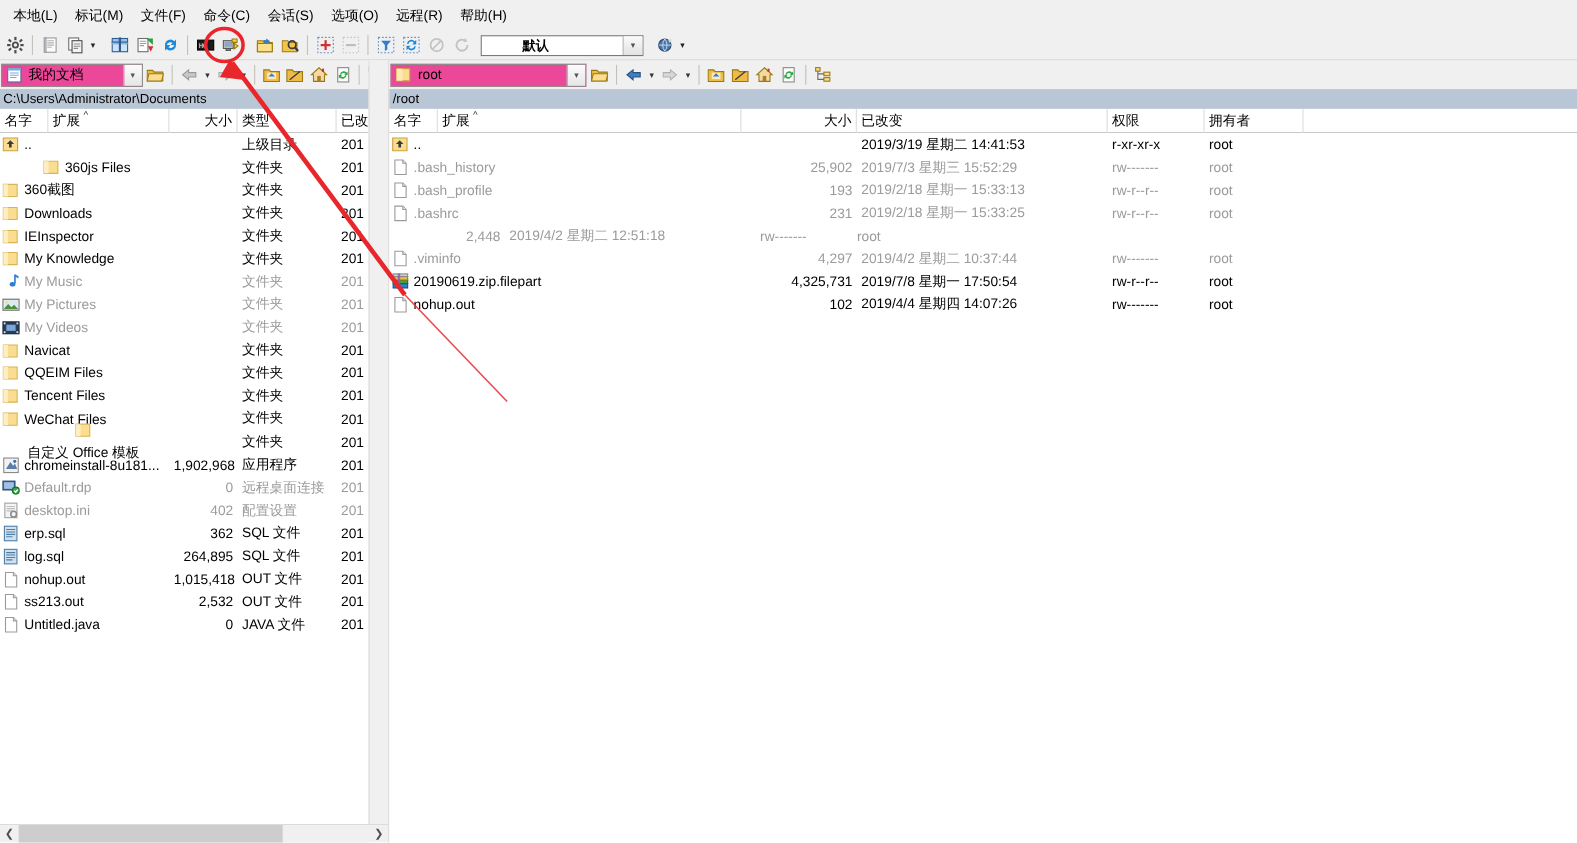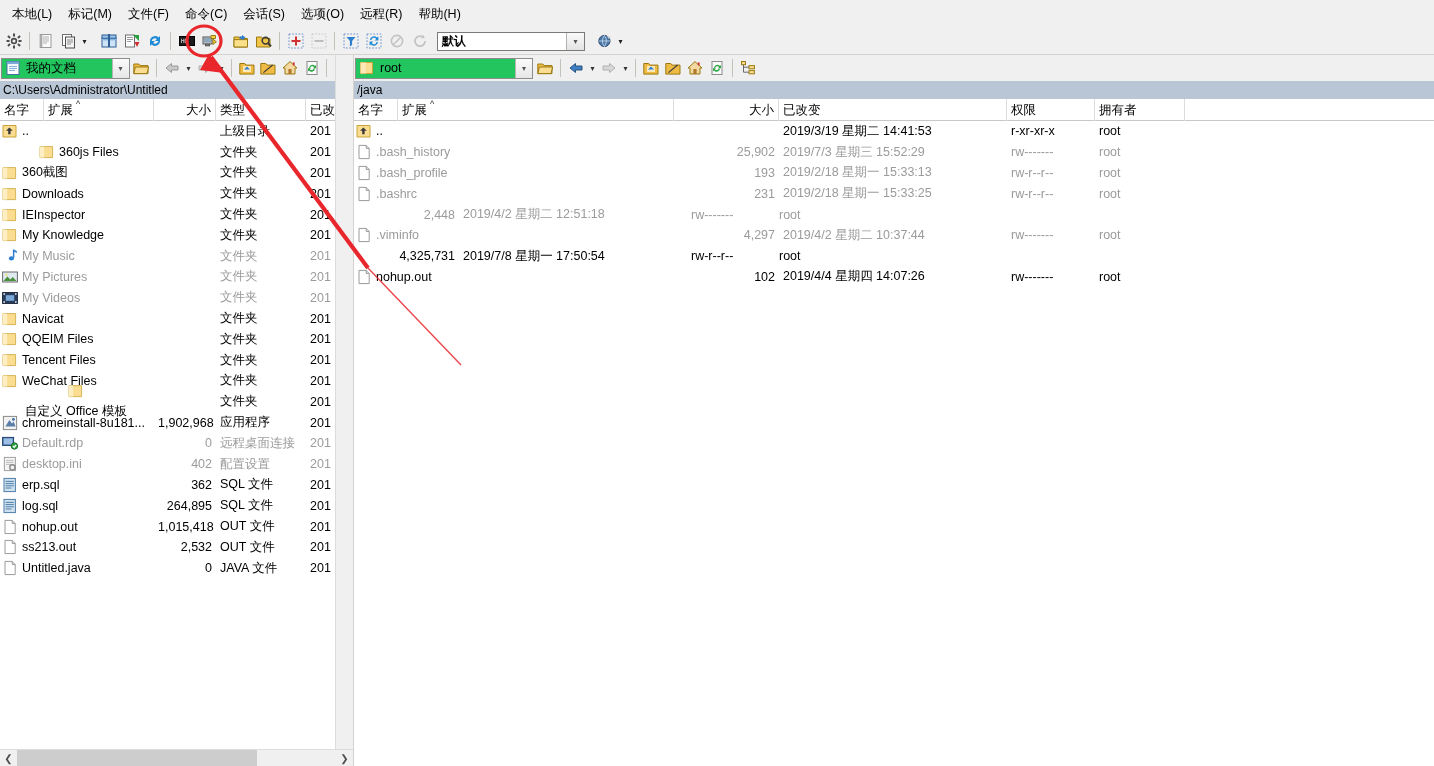--- a/index.html
+++ b/index.html
@@ -71,20 +71,21 @@
   }
   .combo {
     width: 148px;
     height: 19px;
     background: #fff;
     border: 1px solid #7a7a7a;
     display: flex;
     align-items: center;
     margin-left: 6px;
     box-sizing: border-box;
+    padding-left: 33px;
   }
   .combo-text {
     flex: 1;
     padding-left: 4px;
     font-size: 12px;
     color: #000;
     font-weight: bold;
   }
   .combo-btn {
     width: 17px;
@@ -111,21 +112,21 @@
   
   .addr-row {
     height: 26px;
     background: #f0f0f0;
     display: flex;
     align-items: center;
     box-sizing: border-box;
   }
   .addr-combo {
     height: 21px;
-    background: #22c55e;
+    background: #ec4899;
     border: 1px solid #8d8d8d;
     display: flex;
     align-items: center;
     box-sizing: border-box;
     margin: 0 1px;
   }
   .addr-combo-left  { width: 131px; }
   .addr-combo-right { width: 178px; }
   .addr-icon {
     width: 17px; height: 17px;
@@ -529,21 +530,21 @@
           <svg class="ic" viewBox="0 0 16 16">
               <rect x="1.5" y="1.5" width="4" height="3.2" fill="#fbdd92" stroke="#9a7a10"></rect>
               <rect x="9" y="5.6" width="5.4" height="3.2" fill="#fbdd92" stroke="#9a7a10"></rect>
               <rect x="9" y="10.6" width="5.4" height="3.2" fill="#fbdd92" stroke="#9a7a10"></rect>
               <path d="M3.5 4.7 V12.2 H9 M3.5 7.2 H9" fill="none" stroke="#6a6a6a"></path>
             </svg>
         </div>
       </div>
 
       <div class="pathbar">
-        <span>C:\Users\Administrator\Untitled</span>
+        <span>C:\Users\Administrator\Documents</span>
       </div>
 
       <div class="colhead" id="left-colhead">
           <div class="col" style="width: 44px;"><span>名字</span></div>
           <div class="col" style="width: 110px;"><span>扩展</span><span class="sortcaret" style="left: 32px;">^</span></div>
           <div class="col r" style="width: 62px;"><span>大小</span></div>
           <div class="col" style="width: 90px;"><span>类型</span></div>
           <div class="col" style="width: 46px;"><span>已改</span></div>
         </div>
 
@@ -918,21 +919,21 @@
           <svg class="ic" viewBox="0 0 16 16">
               <rect x="1.5" y="1.5" width="4" height="3.2" fill="#fbdd92" stroke="#9a7a10"></rect>
               <rect x="9" y="5.6" width="5.4" height="3.2" fill="#fbdd92" stroke="#9a7a10"></rect>
               <rect x="9" y="10.6" width="5.4" height="3.2" fill="#fbdd92" stroke="#9a7a10"></rect>
               <path d="M3.5 4.7 V12.2 H9 M3.5 7.2 H9" fill="none" stroke="#6a6a6a"></path>
             </svg>
         </div>
       </div>
 
       <div class="pathbar">
-        <span>/java</span>
+        <span>/root</span>
       </div>
 
       <div class="colhead" id="right-colhead">
           <div class="col" style="width: 44px;"><span>名字</span></div>
           <div class="col" style="width: 276px;"><span>扩展</span><span class="sortcaret" style="left: 32px;">^</span></div>
           <div class="col r" style="width: 105px;"><span>大小</span></div>
           <div class="col" style="width: 228px;"><span>已改变</span></div>
           <div class="col" style="width: 88px;"><span>权限</span></div>
           <div class="col" style="width: 90px;"><span>拥有者</span></div>
         </div>
@@ -1003,20 +1004,30 @@
                 <path d="M10.2 1.4 v3 h3" fill="#e4e4e4" stroke="#9a9a9a"></path>
               </svg>
               <span>.viminfo</span>
             </div>
             <div class="cell r dim" style="width: 105px;">4,297</div>
             <div class="cell dim" style="width: 228px;">2019/4/2 星期二 10:37:44</div>
             <div class="cell dim" style="width: 88px;">rw-------</div>
             <div class="cell dim" style="width: 90px;">root</div>
           </div>
           <div class="frow">
+            <div class="cell name-cell" style="width: 320px;">
+              <svg class="ic" viewBox="0 0 16 16">
+                <rect x="1.4" y="9.8" width="13.2" height="4" fill="#2f7fd1" stroke="#1c4d82"></rect>
+                <rect x="1.4" y="6.6" width="13.2" height="3.2" fill="#2fa845" stroke="#1c6a2b"></rect>
+                <rect x="1.4" y="3.4" width="13.2" height="3.2" fill="#e8c23a" stroke="#9a7a10"></rect>
+                <rect x="1.4" y="1" width="13.2" height="2.4" fill="#d0d0d0" stroke="#8a8a8a"></rect>
+                <rect x="5.6" y="0.6" width="2.2" height="13.4" fill="#8e5fb0" opacity="0.85"></rect>
+              </svg>
+              <span>20190619.zip.filepart</span>
+            </div>
             <div class="cell r" style="width: 105px;">4,325,731</div>
             <div class="cell" style="width: 228px;">2019/7/8 星期一 17:50:54</div>
             <div class="cell" style="width: 88px;">rw-r--r--</div>
             <div class="cell" style="width: 90px;">root</div>
           </div>
           <div class="frow">
             <div class="cell name-cell" style="width: 320px;">
               <svg class="ic" viewBox="0 0 16 16">
                 <path d="M3 1.4 h7.2 l3 3 v10.2 h-10.2 z" fill="#ffffff" stroke="#9a9a9a"></path>
                 <path d="M10.2 1.4 v3 h3" fill="#e4e4e4" stroke="#9a9a9a"></path>

